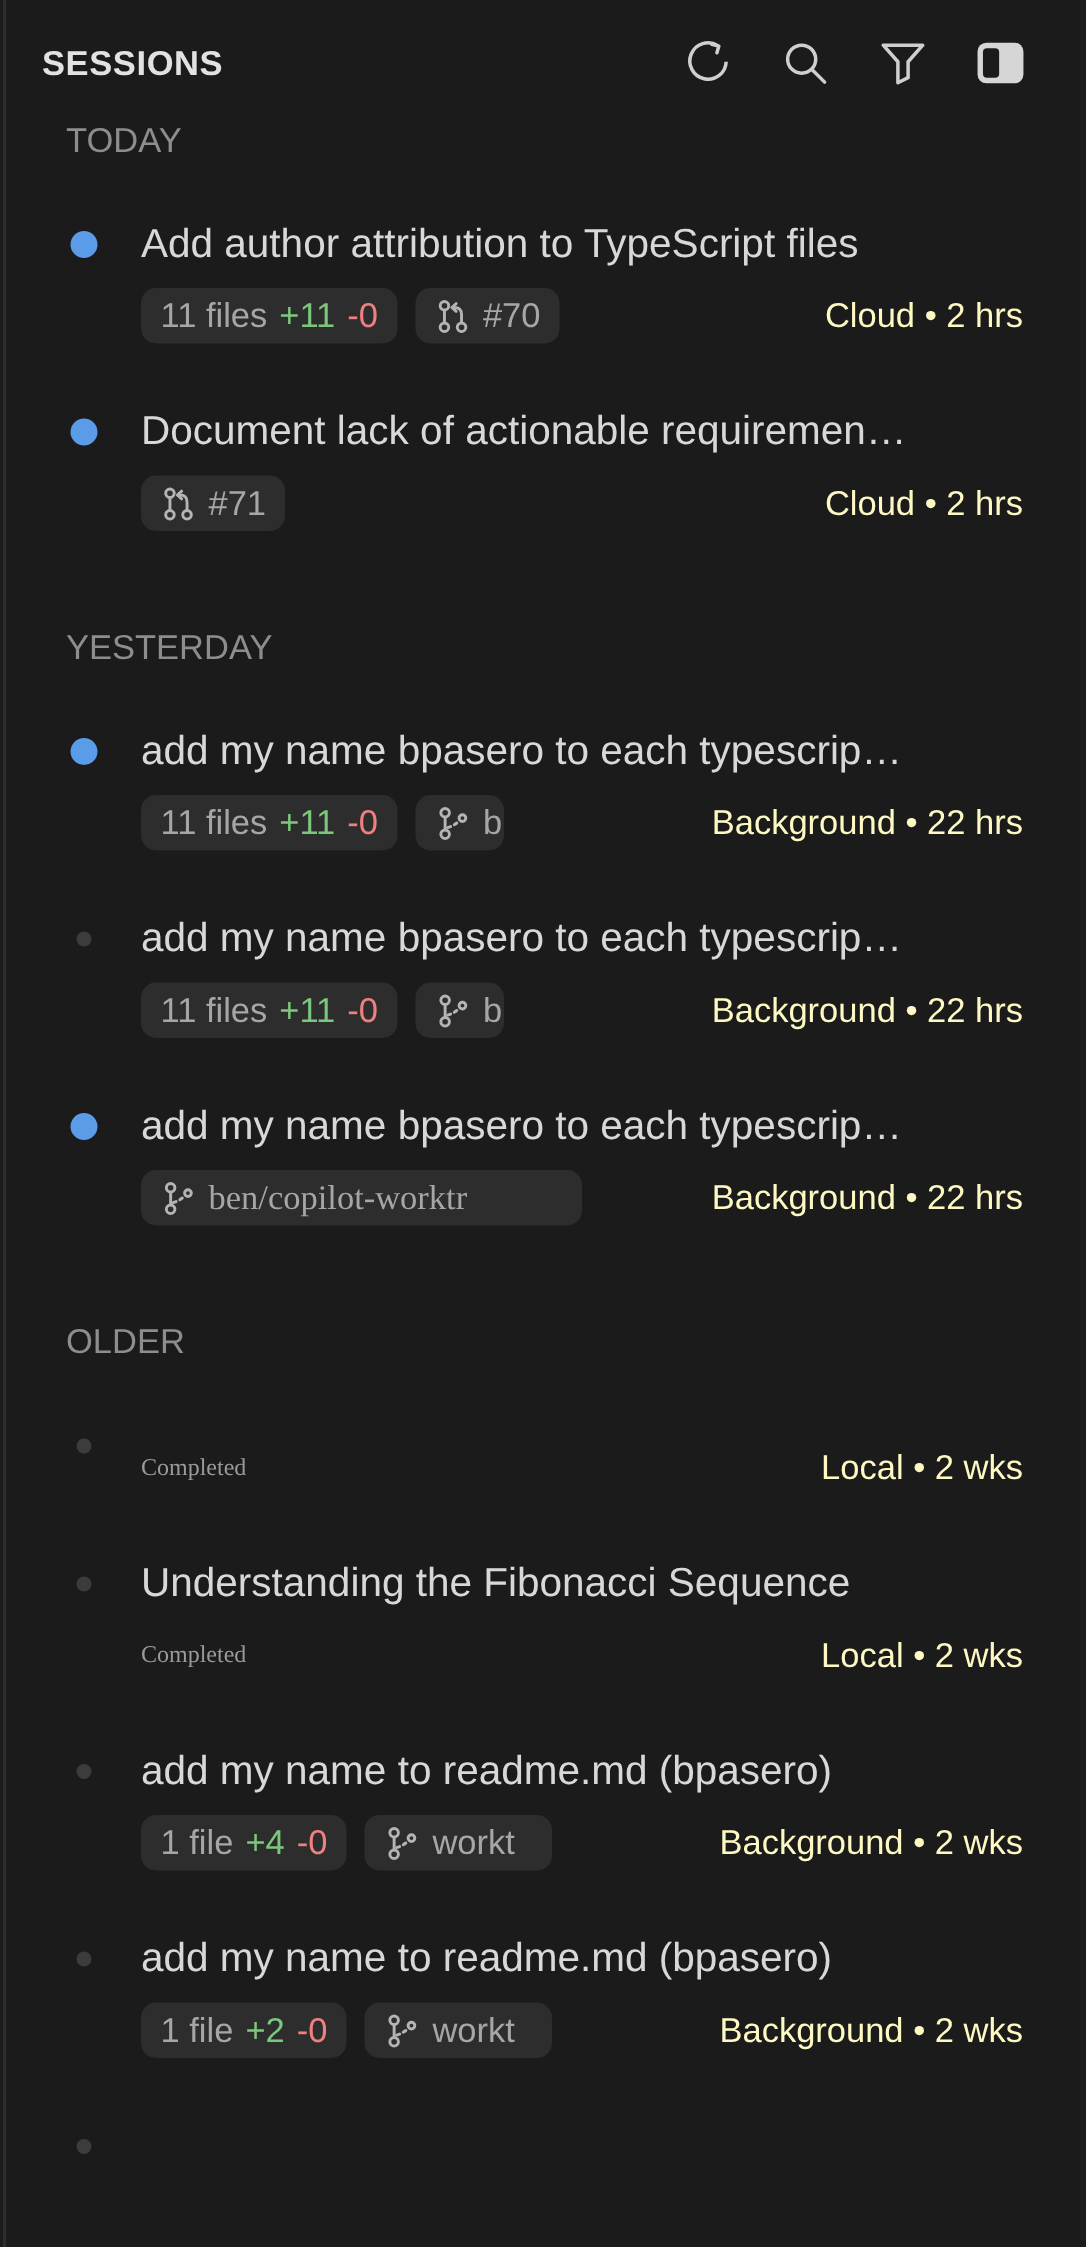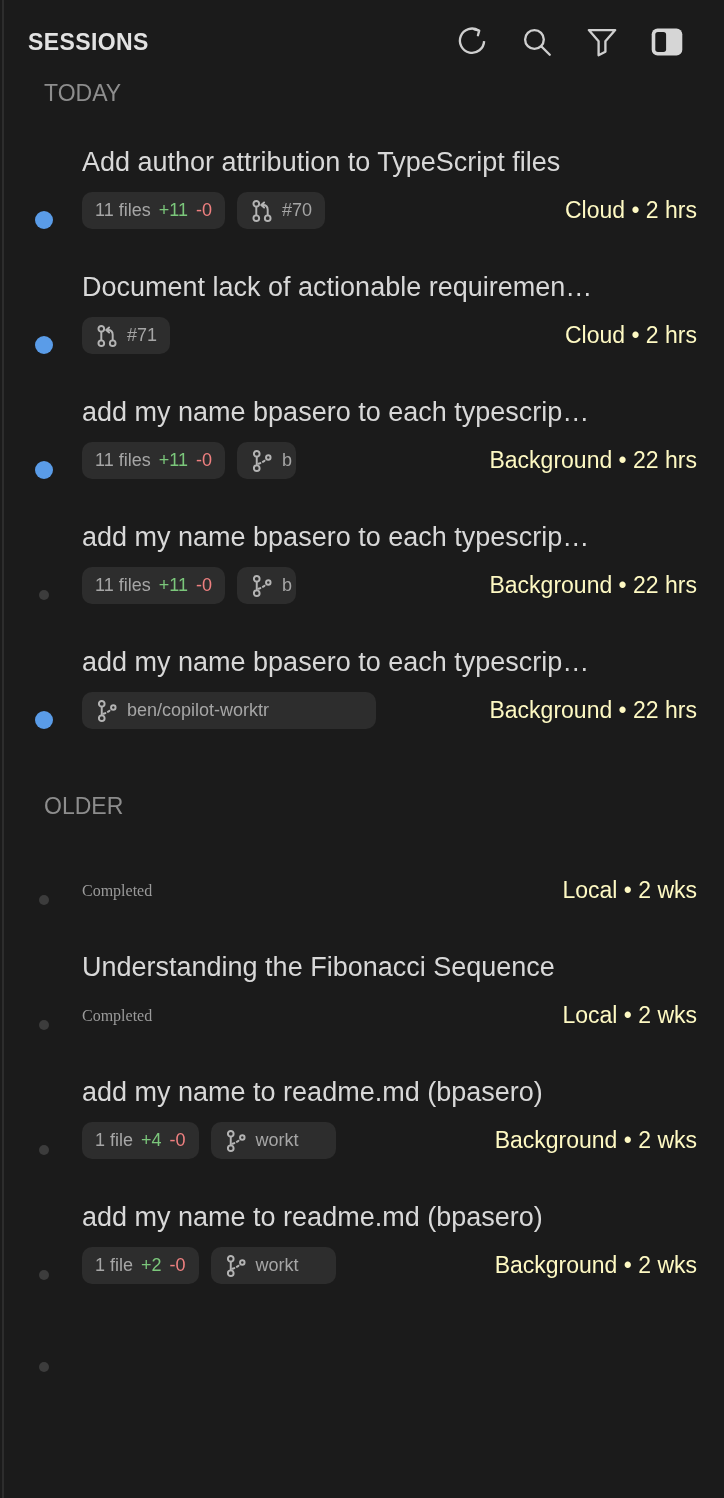--- a/index.html
+++ b/index.html
@@ -20,40 +20,40 @@
   .hdr-actions{margin-left:auto;display:flex;align-items:center;gap:27px;}
   .icon-btn{width:38px;height:38px;display:flex;align-items:center;justify-content:center;
     background:transparent;border:none;padding:0;cursor:pointer;border-radius:6px;}
   .icon-btn svg{display:block;}
 
   
   .section-label{font-size:23px;color:#8d8d8d;padding-left:44px;margin-top:22px;margin-bottom:40px;line-height:26px;}
   .section-label.first{margin-top:16px;}
 
   
-  .item{display:flex;align-items:flex-end;padding:0 27px 0 28px;margin-bottom:42px;}
+  .item{display:flex;align-items:flex-start;padding:0 42px 0 28px;margin-bottom:42px;margin-left:12px;}
   .dot-col{width:54px;flex:none;padding-top:8px;display:flex;align-items:center;justify-content:flex-start;}
   .dot-box{width:18px;height:18px;margin-left:7px;display:flex;align-items:center;justify-content:center;}
   .dot{width:18px;height:18px;border-radius:50%;background:var(--c-active-dot,#5a9ce8);}
   .dot.idle{width:10px;height:10px;background:var(--c-idle-dot,#3c3c3c);}
   .item-body{flex:1;min-width:0;}
   .title-row{display:flex;align-items:center;gap:14px;height:33px;}
   .title{flex:1;min-width:0;font-size:27px;line-height:33px;color:#d8d8d8;
     white-space:nowrap;overflow:hidden;text-overflow:ellipsis;}
   .archive-btn{flex:none;width:36px;height:36px;display:flex;align-items:center;justify-content:center;
     background:transparent;border:none;padding:0;cursor:pointer;}
   .meta-row{display:flex;align-items:center;margin-top:13px;min-height:37px;gap:12px;}
   .badge{flex:none;display:inline-flex;align-items:center;gap:8px;
     background:var(--c-badge-bg,#2d2d2d);border-radius:10px;
-    padding:4px 13px;height:29px;font-size:18px;color:#a6a6a6;white-space:nowrap;}
+    padding:4px 13px;height:29px;font-size:23px;color:#a6a6a6;white-space:nowrap;}
   .badge .added{color:var(--c-added,#7bc77b);}
   .badge .removed{color:var(--c-removed,#ef8080);}
   .badge.clip{overflow:hidden;justify-content:flex-start;}
   .badge.clip-b{width:33px;}
-  .badge.clip-branch{width:268px;}
+  .badge.clip-branch{width:268px;font-family:Liberation Serif, serif;}
   .badge.clip-workt{width:99px;}
   .badge svg{flex:none;}
   .status-text{font-size:16px;color:#9a9a9a;white-space:nowrap;font-family:Liberation Serif, serif;}
   .meta{margin-left:auto;font-size:23px;color:#fef9c3;white-space:nowrap;}
 </style>
 </head>
 <body>
 
 <div class="edge-line"></div>
 
@@ -142,20 +142,21 @@
             <path d="M11.8 10.8 V7.2 Q11.8 4 8.6 4 H7.8"></path>
             <polyline points="9.4,2.3 7.5,4 9.4,5.7" stroke-linejoin="round"></polyline>
           </svg>
           <span>#71</span>
         </span>
         <span class="meta">Cloud • 2 hrs</span>
       </div>
     </div>
   </div>
 
+  <div class="section-label">YESTERDAY</div>
 
   <div class="item">
     <div class="dot-col">
       <span class="dot-box">
           <span class="dot"></span>
         </span>
     </div>
     <div class="item-body">
       <div class="title-row">
         <span class="title">add my name bpasero to each typescrip…</span>

